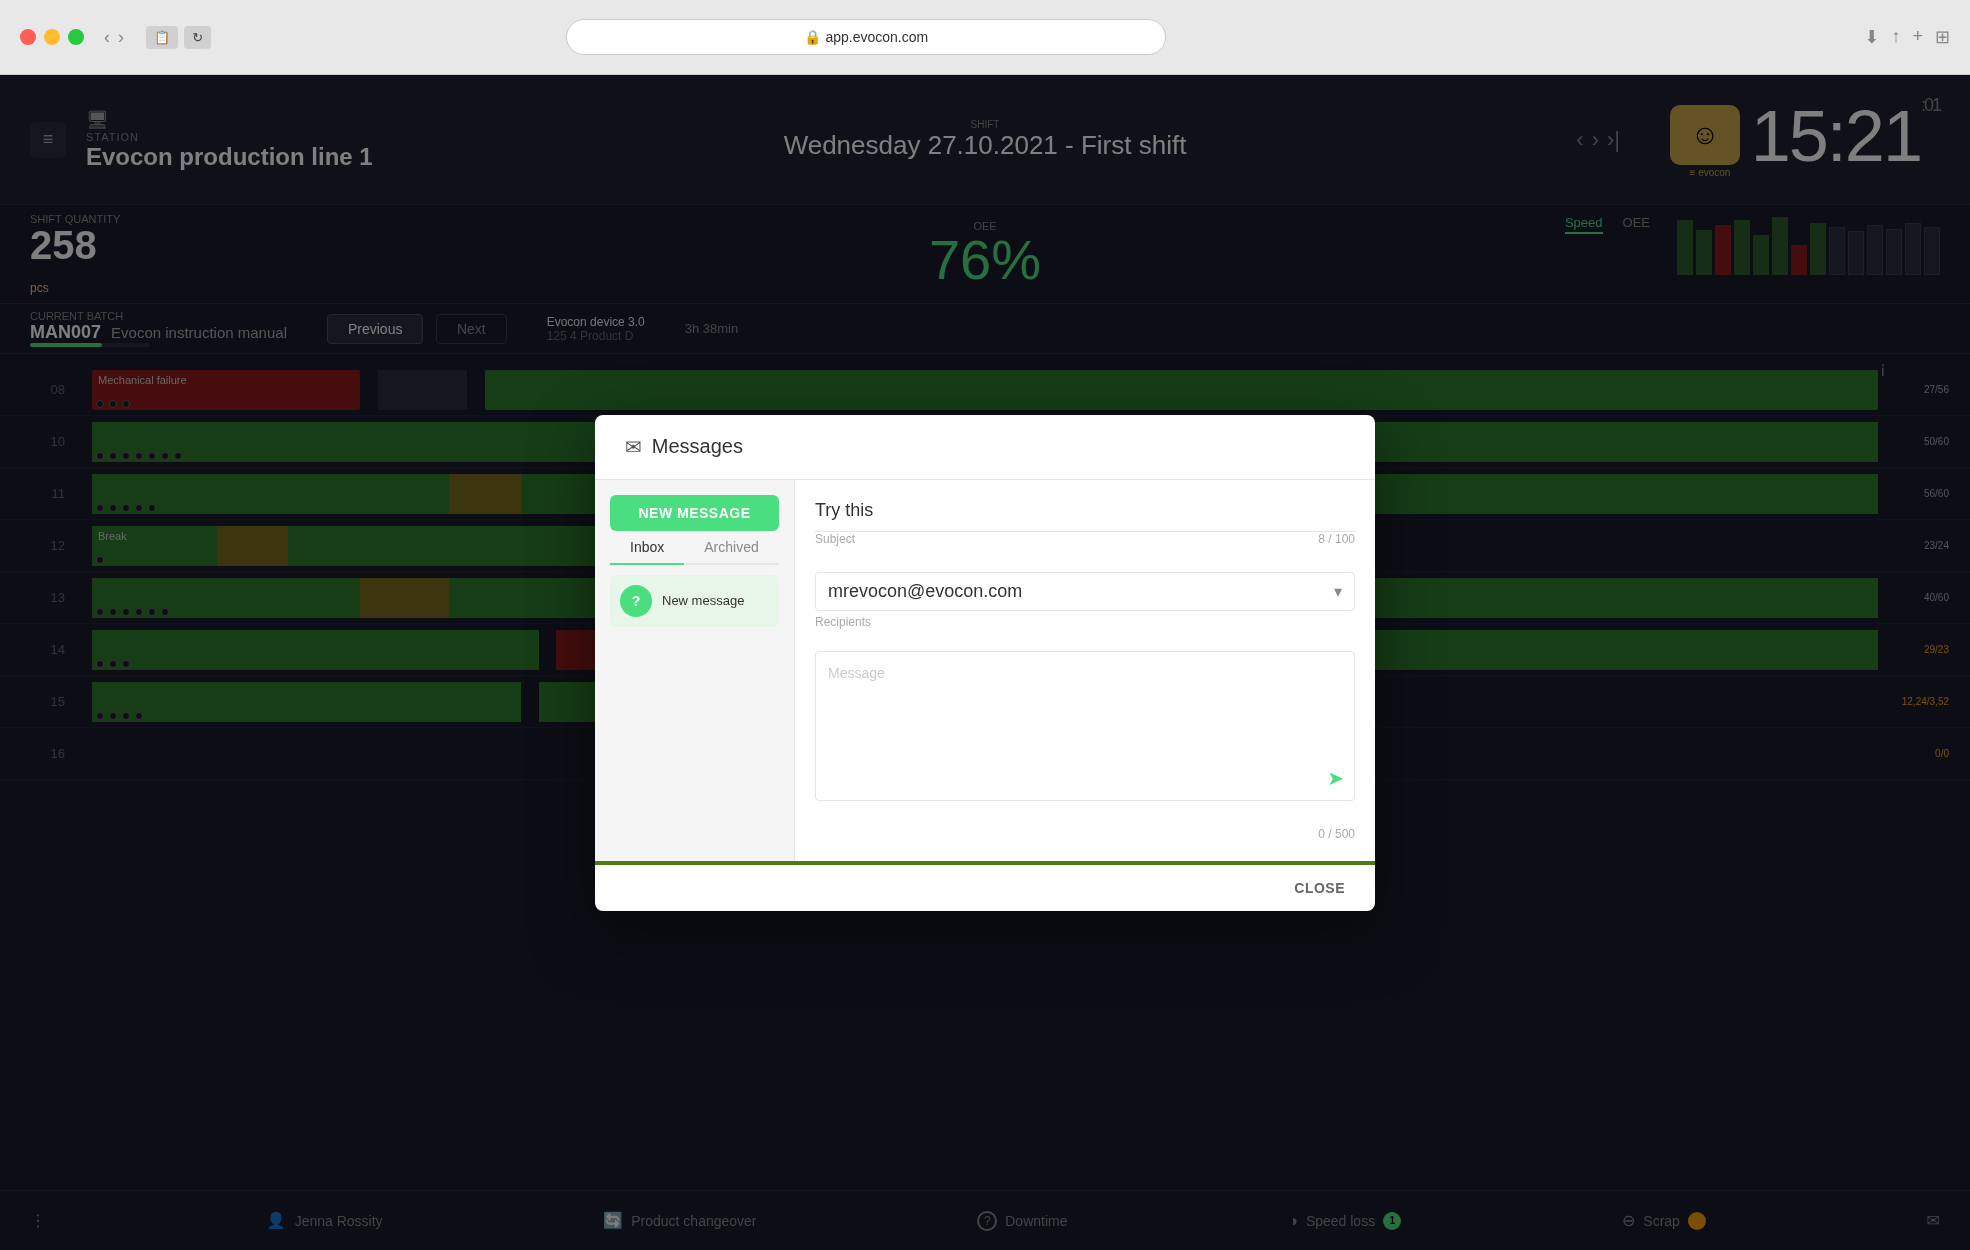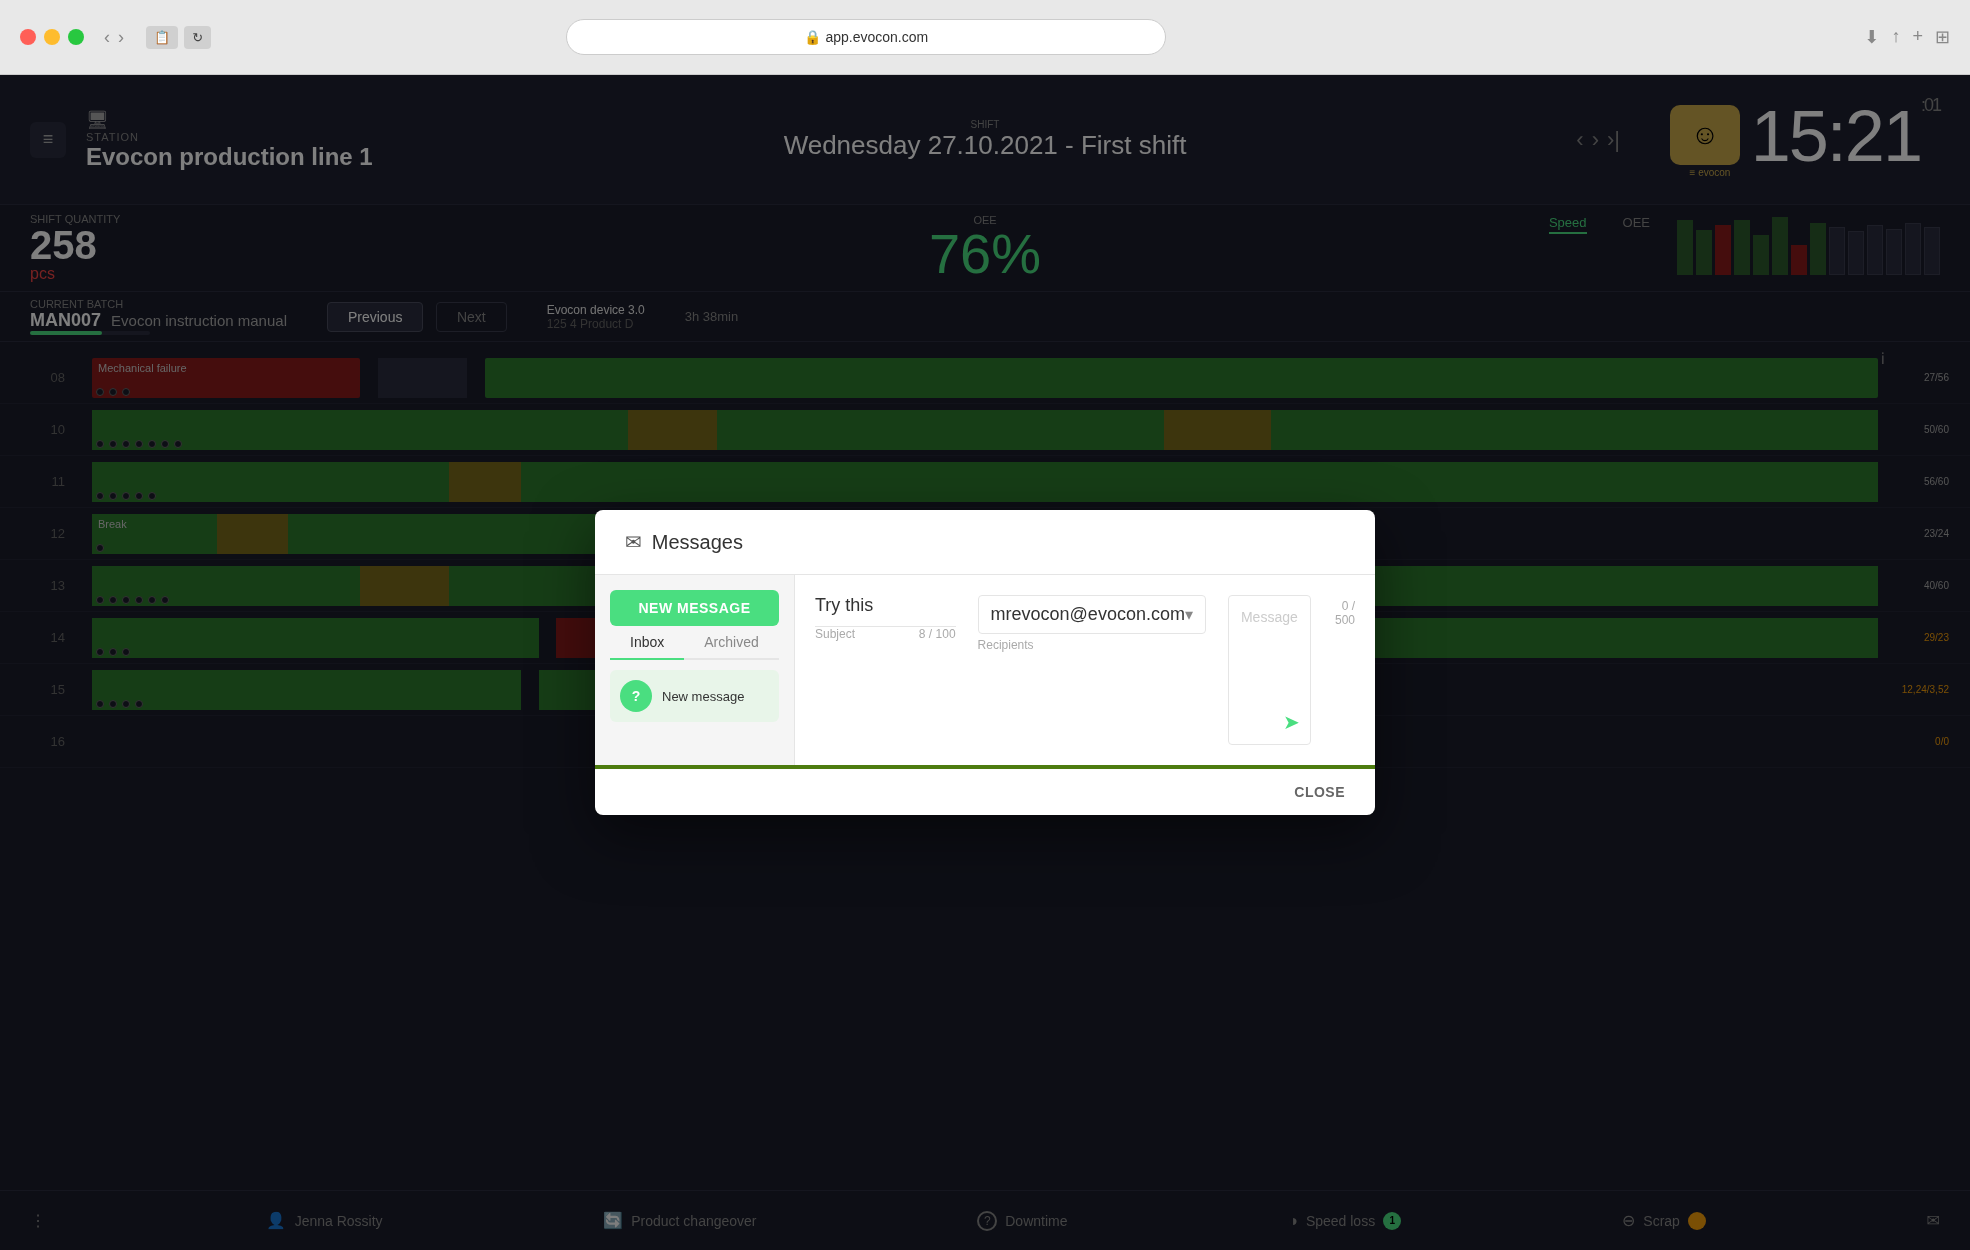--- a/index.html
+++ b/index.html
@@ -311,21 +311,21 @@
       color: white;
       font-size: 14px;
       font-weight: 600;
       flex-shrink: 0;
     }
     .msg-name { font-size: 13px; color: #333; }
 
     .modal-content {
       flex: 1;
       display: flex;
-      flex-direction: row;
+      flex-direction: column;
       padding: 20px;
       gap: 22px;
       overflow-y: auto;
     }
 
     .compose-subject {
       font-size: 18px;
       color: #333;
       border: none;
       border-bottom: 1px solid #e5e5e5;
@@ -464,29 +464,29 @@
         <span class="robot-face">☺</span>
       </div>
       <div style="font-size:10px;color:#c8a84b;text-align:center;margin-top:2px;">≡ evocon</div>
     </div>
   </div>
 
   <div style="background:#1a1c2a;padding:8px 30px;display:flex;align-items:center;gap:30px;border-bottom:1px solid #2a2d3e;position:relative;">
     <div>
       <div style="font-size:11px;color:#888;text-transform:uppercase;">SHIFT QUANTITY</div>
       <div style="font-size:40px;color:white;font-weight:600;line-height:1;">258</div>
-      <div style="font-size:16px;color:#ef4444;">pcs</div>
+      <div style="font-size:12px;color:#fdba74;margin-top:16px;">pcs</div>
     </div>
 
     <div style="position:absolute;left:50%;transform:translateX(-50%);display:flex;flex-direction:column;align-items:center;">
       <div style="font-size:11px;color:#888;text-transform:uppercase;">OEE</div>
       <div style="font-size:56px;color:#4ade80;font-weight:300;line-height:1;">76%</div>
     </div>
 
-    <div style="position:absolute;right:320px;top:10px;display:flex;gap:36px;">
+    <div style="position:absolute;right:320px;top:10px;display:flex;gap:20px;">
       <span style="font-size:13px;color:#4ade80;border-bottom:2px solid #4ade80;padding-bottom:2px;cursor:pointer;">Speed</span>
       <span style="font-size:13px;color:#888;cursor:pointer;">OEE</span>
     </div>
 
     <div style="position:absolute;right:30px;top:5px;display:flex;gap:3px;align-items:flex-end;height:65px;">
       <div style="width:16px;height:55px;background:#2d5a2d;"></div>
       <div style="width:16px;height:45px;background:#2d5a2d;"></div>
       <div style="width:16px;height:50px;background:#8b1a1a;"></div>
       <div style="width:16px;height:55px;background:#2d5a2d;"></div>
       <div style="width:16px;height:40px;background:#2d5a2d;"></div>

